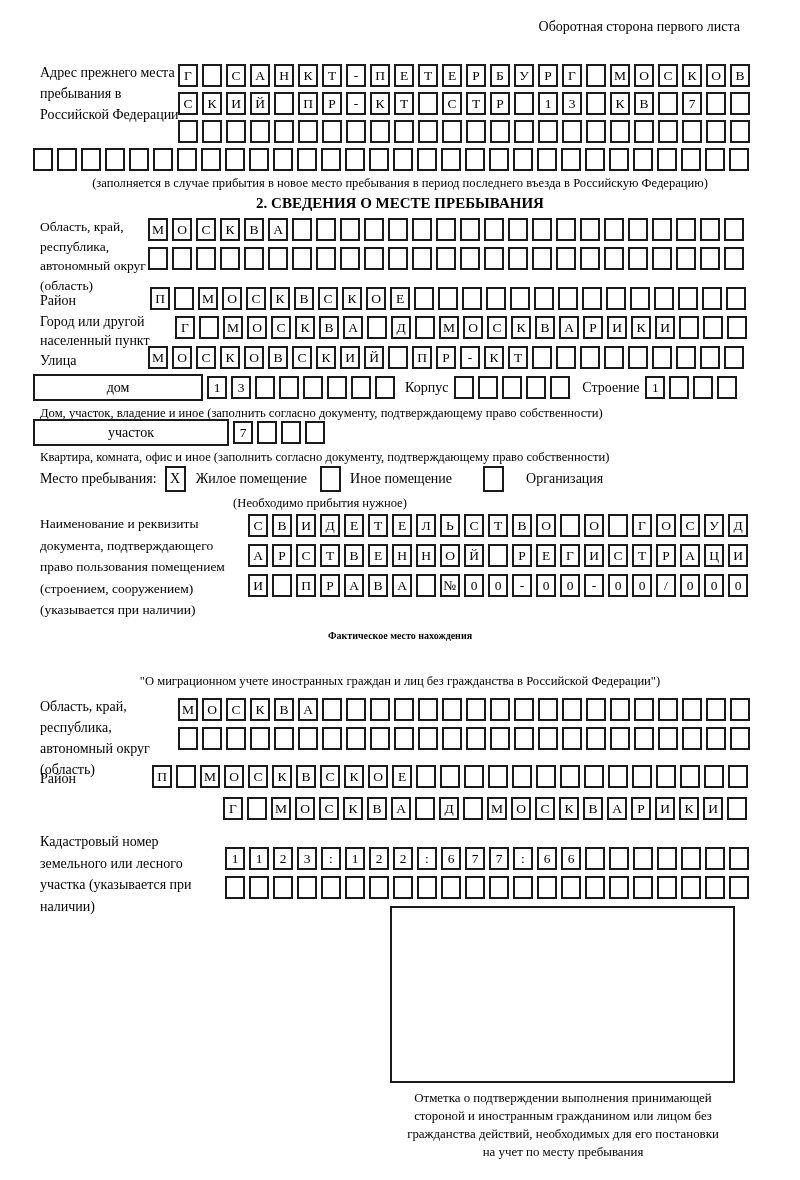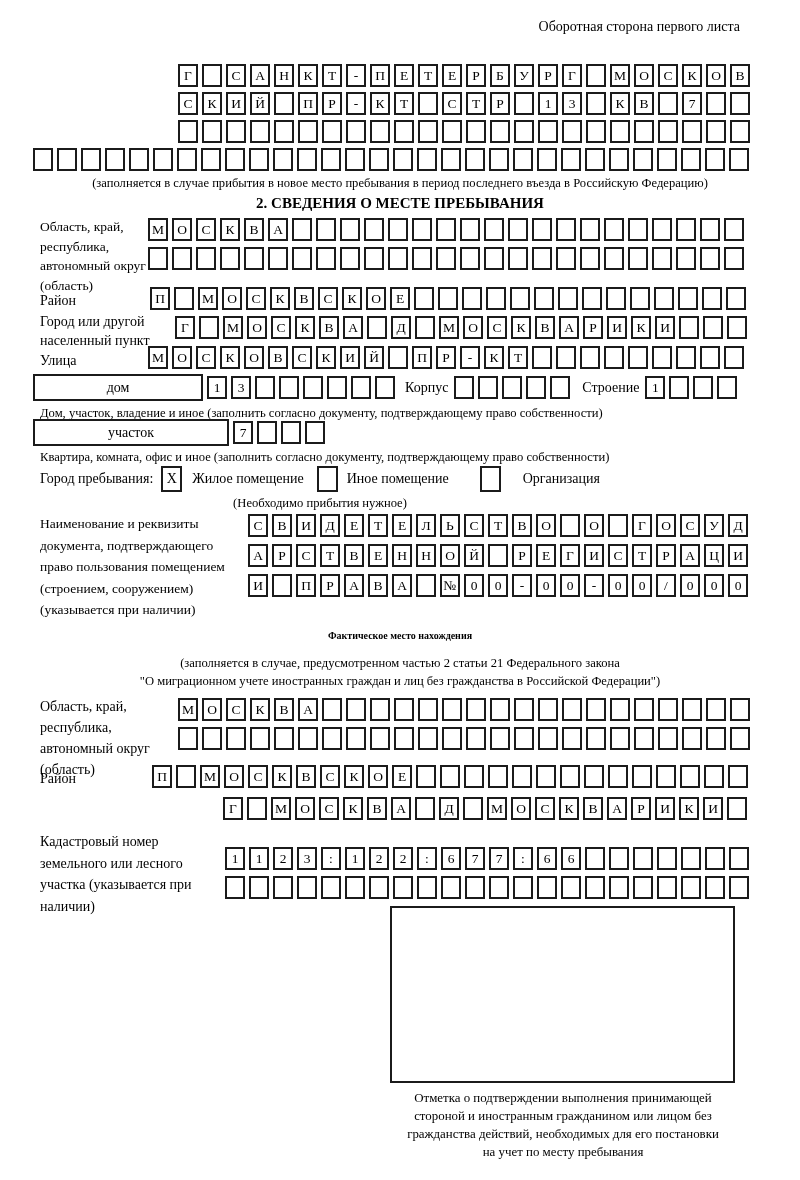--- a/index.html
+++ b/index.html
@@ -24,20 +24,21 @@
   .stamp{box-sizing:border-box;border:2px solid #1b1b1b;background:#fff;}
   .stampnote{font-size:12.9px;line-height:18px;text-align:center;}
 </style>
 </head>
 <body>
 
 <div class="page">
 
   <div class="abs label" style="top:16px;right:60px;">Оборотная сторона первого листа</div>
 
+  <div class="abs label" style="top:62px;left:40px;width:140px;">Адрес прежнего места пребывания в Российской Федерации</div>
   <div class="abs boxrow" style="top:64px;left:178px;">
       <span class="cbox">Г</span>
       <span class="cbox"></span>
       <span class="cbox">С</span>
       <span class="cbox">А</span>
       <span class="cbox">Н</span>
       <span class="cbox">К</span>
       <span class="cbox">Т</span>
       <span class="cbox">-</span>
       <span class="cbox">П</span>
@@ -322,21 +323,21 @@
     <div class="boxrow" style="margin-left:4px;">
         <span class="cbox">7</span>
         <span class="cbox"></span>
         <span class="cbox"></span>
         <span class="cbox"></span>
       </div>
   </div>
   <div class="abs note" style="top:449px;left:40px;">Квартира, комната, офис и иное (заполнить согласно документу, подтверждающему право собственности)</div>
 
   <div class="abs flexrow" style="top:466px;left:40px;">
-    <span class="inline-lb">Город пребывания:</span>
+    <span class="inline-lb">Место пребывания:</span>
     <span class="check" style="margin-left:8px;">X</span>
     <span class="inline-lb" style="margin-left:10px;">Жилое помещение</span>
     <span class="check" style="margin-left:13px;"></span>
     <span class="inline-lb" style="margin-left:9px;">Иное помещение</span>
     <span class="check" style="margin-left:31px;"></span>
     <span class="inline-lb" style="margin-left:22px;">Организация</span>
   </div>
   <div class="abs note" style="top:495px;left:150px;width:340px;text-align:center;">(Необходимо прибытия нужное)</div>
 
   <div class="abs label-sm" style="top:513px;left:40px;width:200px;line-height:21.5px;">Наименование и реквизиты документа, подтверждающего право пользования помещением (строением, сооружением) (указывается при наличии)</div>
@@ -404,21 +405,20 @@
       <span class="cbox">-</span>
       <span class="cbox">0</span>
       <span class="cbox">0</span>
       <span class="cbox">/</span>
       <span class="cbox">0</span>
       <span class="cbox">0</span>
       <span class="cbox">0</span>
     </div>
 
   <div class="abs center" style="top:630px;font-weight:bold;font-size:10px;">Фактическое место нахождения</div>
-  <div class="abs note center" style="top:655px;">(заполняется в случае, предусмотренном частью 2 статьи 21 Федерального закона</div>
   <div class="abs note center" style="top:673px;">"О миграционном учете иностранных граждан и лиц без гражданства в Российской Федерации")</div>
 
   <div class="abs label" style="top:696px;left:40px;width:145px;">Область, край, республика, автономный округ (область)</div>
   <div class="abs boxrow" style="top:698px;left:178px;">
       <span class="cbox">М</span>
       <span class="cbox">О</span>
       <span class="cbox">С</span>
       <span class="cbox">К</span>
       <span class="cbox">В</span>
       <span class="cbox">А</span>

